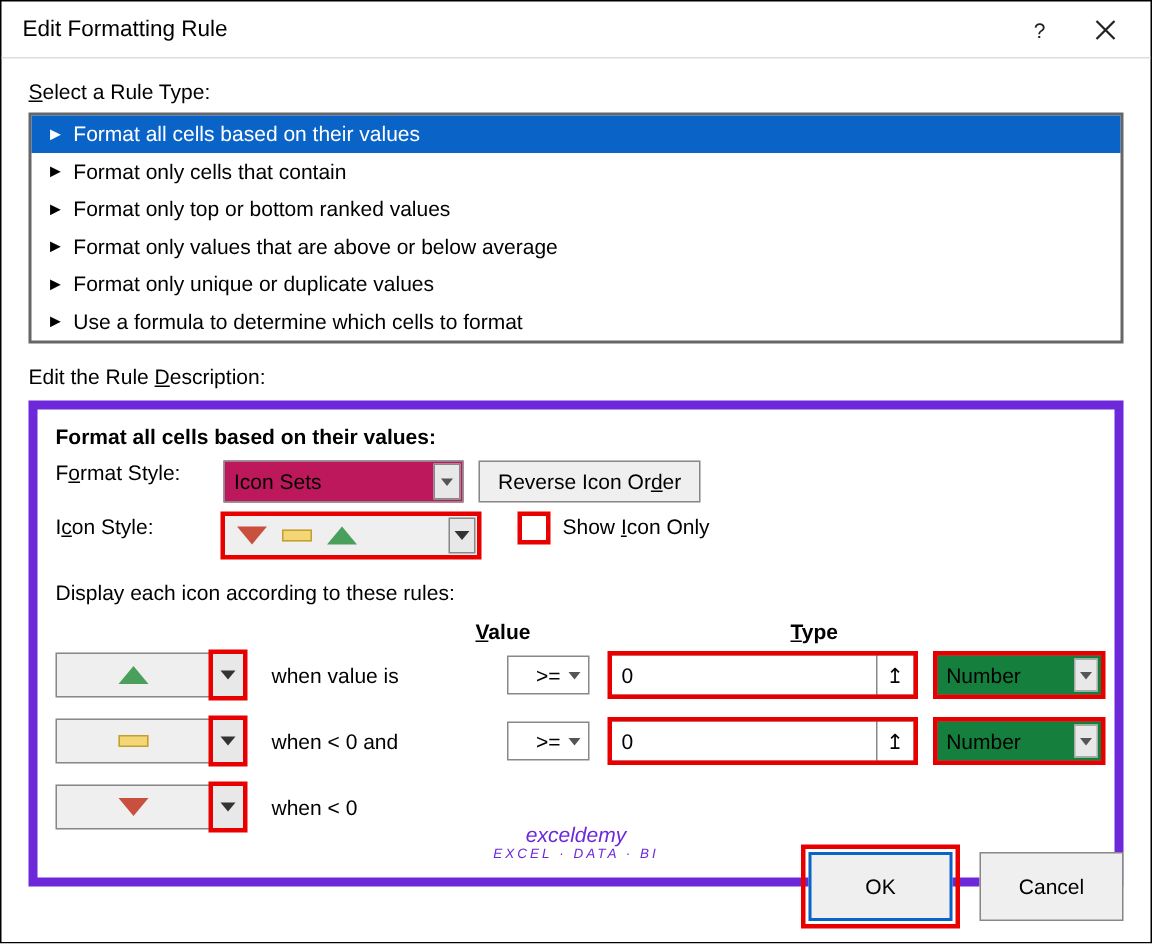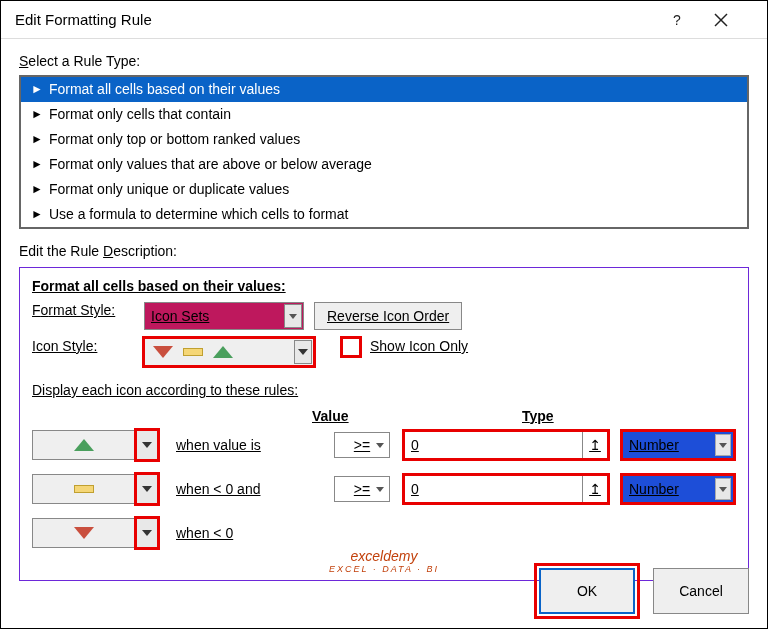--- a/index.html
+++ b/index.html
@@ -1,28 +1,28 @@
 <!DOCTYPE html>
 <html><head>
 <meta charset="utf-8">
 <style>
 * { box-sizing: border-box; font-family: "Segoe UI", Tahoma, sans-serif; font-size: 14px; }
 body { margin: 0; background: #fff; }
 .dialog { width: 768px; height: 629px; border: 1px solid #000; background: #fff; position: relative; }
-.titlebar { height: 38px; display: flex; align-items: center; padding: 0 24px 0 14px; border-bottom: 1px solid #ddd; }
+.titlebar { height: 38px; display: flex; align-items: center; padding: 0 8px 0 14px; border-bottom: 1px solid #ddd; }
 .titlebar .title { flex: 1; font-size: 15px; }
 .titlebar .btn { width: 44px; height: 32px; display: flex; align-items: center; justify-content: center; color: #222; }
 .content { padding: 14px 18px 18px 18px; }
 .section-label { margin-bottom: 6px; }
 .section-label .ul { text-decoration: underline; }
 .rule-list { border: 2px solid #666; }
 .rule-item { padding: 4px 8px 4px 10px; display: flex; align-items: center; gap: 6px; color: #000; border-bottom: 1px solid transparent; }
 .rule-item.selected { background: #0a63c7; color: #fff; }
 .rule-item .arrow { font-size: 12px; }
-.edit-box { border: 1px solid #6d28d9; padding: 10px 8px 18px 12px; margin-top: 8px; position: relative; text-decoration: underline; }
+.edit-box { border: 6px solid #6d28d9; padding: 10px 8px 18px 12px; margin-top: 8px; position: relative; }
 .bold { font-weight: 600; }
 .row { display: flex; gap: 10px; margin-top: 8px; }
 .lbl { width: 102px; }
 .combo { position: relative; width: 160px; height: 28px; border: 1px solid #888; background: #efefef; display: flex; align-items: center; }
 .combo .dd { position: absolute; right: 1px; top: 1px; width: 18px; height: 24px; background: #e8e8e8; border: 1px solid #888; display: flex; align-items: center; justify-content: center; }
 .btn-std { height: 28px; border: 1px solid #888; background: #efefef; padding: 0 12px; display: inline-flex; align-items: center; justify-content: center; }
 .checkbox { width: 18px; height: 18px; border: 1px solid #333; background: #fff; }
 .redbox { outline: 3px solid #e80000; outline-offset: -1px; }
 .icon-rules { margin-top: 16px; }
 .icon-table-header { display: flex; margin-bottom: 6px; }
@@ -34,32 +34,32 @@
 .icon-row { display: flex; align-items: center; margin-bottom: 14px; gap: 0; }
 .icon-dd-wrap { display: flex; align-items: center; }
 .icon-dd { width: 104px; height: 30px; border: 1px solid #888; background: #efefef; display: flex; align-items: center; justify-content: center; }
 .icon-dd-btn { width: 22px; height: 30px; border: 1px solid #888; border-left: none; background: #e8e8e8; display: flex; align-items: center; justify-content: center; }
 .ir-text { width: 176px; padding-left: 18px; }
 .op-select { width: 56px; height: 26px; border: 1px solid #888; background: #fff; display: flex; align-items: center; justify-content: center; position: relative; margin-right: 14px; }
 .op-select .dd { position: absolute; right: 2px; width: 14px; display: flex; justify-content: center; }
 .value-wrap { display: flex; align-items: center; width: 204px; margin-right: 14px; }
 .value-input { flex: 1; height: 28px; border: 1px solid #888; border-right: none; padding: 0 6px; display: flex; align-items: center; }
 .value-btn { width: 26px; height: 28px; border: 1px solid #888; display: flex; align-items: center; justify-content: center; }
-.type-wrap { width: 112px; height: 28px; border: 1px solid #888; background: #1d4ed8; display: flex; align-items: center; position: relative; padding: 0 6px; }
+.type-wrap { width: 112px; height: 28px; border: 1px solid #888; background: #15803d; display: flex; align-items: center; position: relative; padding: 0 6px; }
 .type-wrap .dd { position: absolute; right: 2px; width: 16px; height: 22px; background: #e8e8e8; border: 1px solid #aaa; display: flex; align-items: center; justify-content: center; }
 .footer { position: absolute; bottom: 14px; right: 18px; display: flex; gap: 18px; }
 .footer .btn-std { width: 96px; height: 46px; justify-content: center; }
 .ok-btn { outline: 3px solid #e80000; outline-offset: 2px; border: 2px solid #0a63c7 !important; }
 .triangle-up { width: 0; height: 0; border-left: 10px solid transparent; border-right: 10px solid transparent; border-bottom: 12px solid #4a9f5d; }
 .triangle-down { width: 0; height: 0; border-left: 10px solid transparent; border-right: 10px solid transparent; border-top: 12px solid #c94f3e; }
 .bar-yellow { width: 20px; height: 8px; background: #f5d676; border: 1px solid #c0a030; }
 .caret-down { width: 0; height: 0; border-left: 5px solid transparent; border-right: 5px solid transparent; border-top: 6px solid #333; }
 .caret-down-sm { width: 0; height: 0; border-left: 4px solid transparent; border-right: 4px solid transparent; border-top: 5px solid #555; }
 .icons-inline { display: flex; gap: 10px; padding-left: 8px; align-items: center; }
-.watermark { position: absolute; bottom: 54px; left: 50%; transform: translateX(-50%); text-align: center; color: #c2410c; font-size: 13px; font-style: italic; pointer-events: none; }
+.watermark { position: absolute; bottom: 54px; left: 50%; transform: translateX(-50%); text-align: center; color: #6d28d9; font-size: 13px; font-style: italic; pointer-events: none; }
 .watermark .sub { font-size: 9px; letter-spacing: 2px; }
 </style>
 </head>
 <body>
 
 <div class="dialog">
   <div class="titlebar">
     <div class="title">Edit Formatting Rule</div>
     <div class="btn">?</div>
     <div class="btn">

